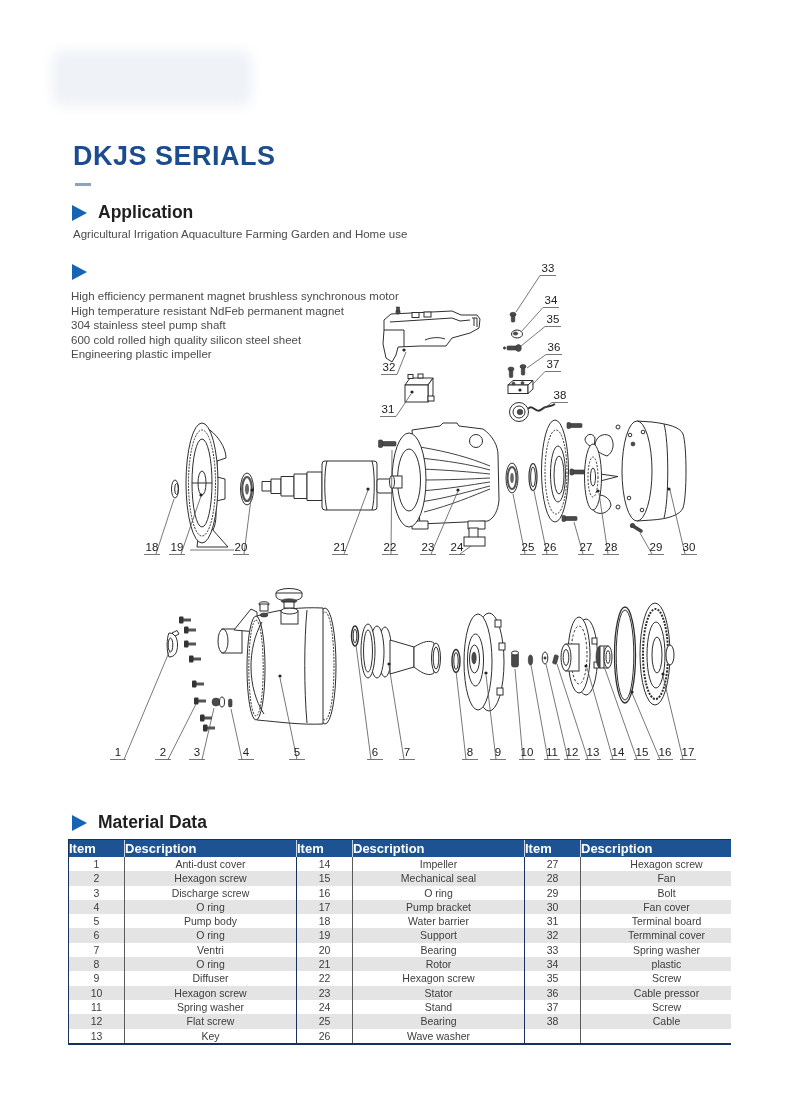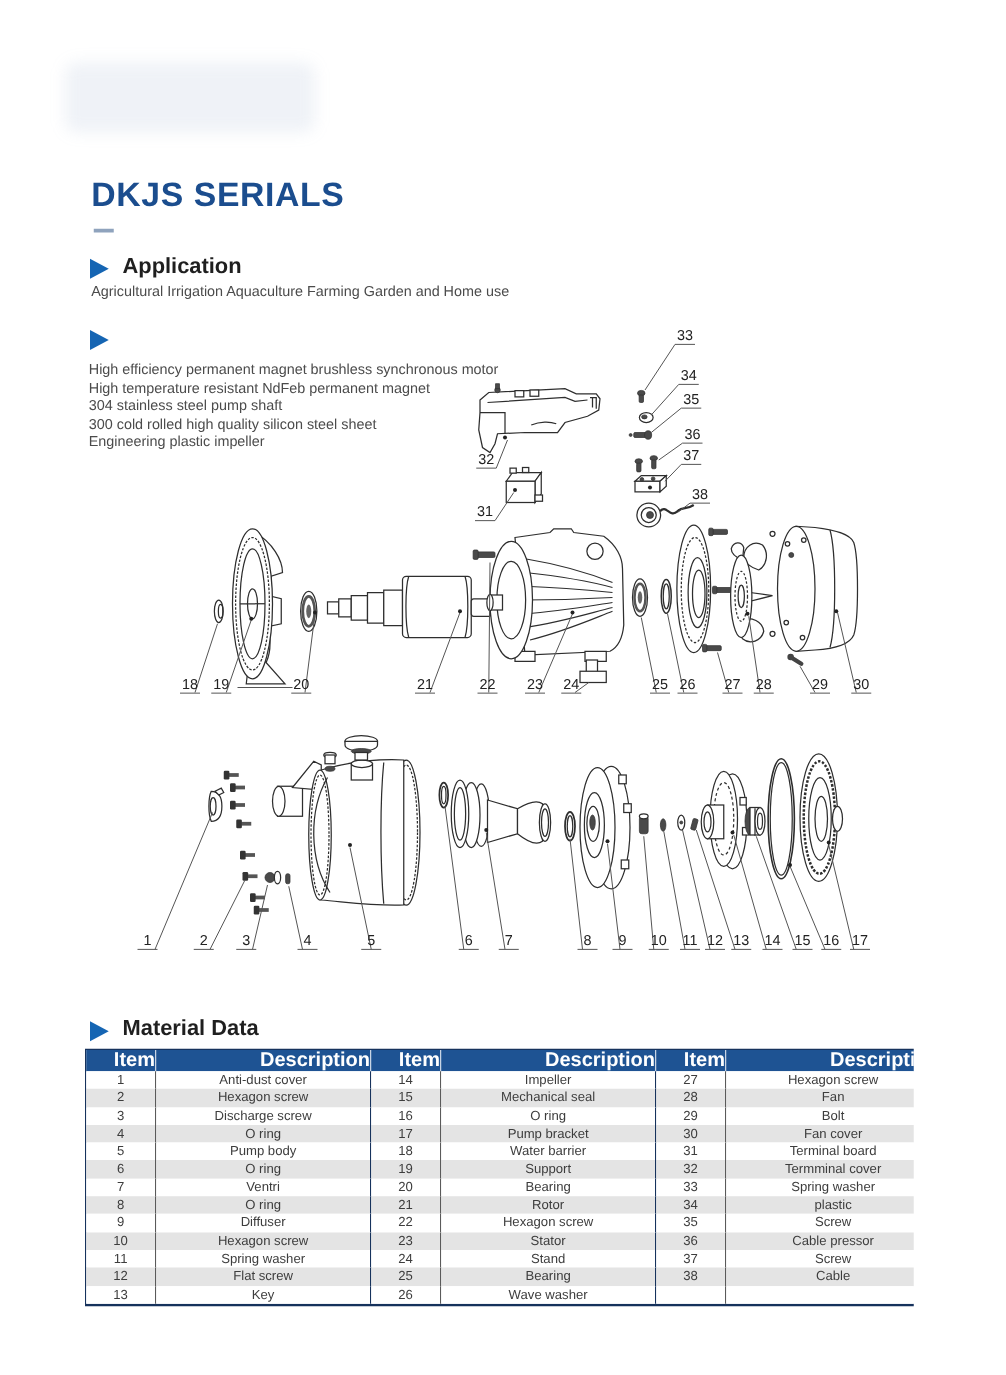--- a/index.html
+++ b/index.html
@@ -1,31 +1,31 @@
 <!DOCTYPE html>
 <html style="--accent: #1b4d8e; --bullet: #1565b3; --thead: #1e5393; --tborder: #16325c;"><head>
 <meta charset="utf-8">
 <style>
   html,body{margin:0;padding:0}
   .page{position:relative;width:731px;height:1100px;background:#fff;font-family:"Liberation Sans",sans-serif;overflow:hidden}
   .logo-blob{position:absolute;left:52px;top:50px;width:200px;height:56px;background:rgba(130,158,196,.13);border-radius:10px;filter:blur(6px)}
   .title{position:absolute;left:73px;top:141px;font-size:27px;font-weight:bold;color:var(--accent);letter-spacing:.5px}
   .title-dash{position:absolute;left:75px;top:183px;width:16px;height:2.5px;background:#8fa3bd}
-  .sec{position:absolute;display:flex;align-items:flex-end;gap:11px}
+  .sec{position:absolute;display:flex;align-items:center;gap:11px}
   .tri{width:0;height:0;border-left:15px solid var(--bullet);border-top:8.5px solid transparent;border-bottom:8.5px solid transparent}
   .sec-t{font-size:17.5px;font-weight:bold;color:#1f1f1f}
   .blines{position:absolute;font-size:11.5px;color:#4b4b4b}
   .blines div{height:14.5px;line-height:14.5px}
   .app-lines{left:73px;top:227px}
   .app-lines div{height:15px;line-height:15px}
   .char-lines{left:71px;top:289px}
   
   .mtable{position:absolute;left:68px;top:839px;width:684px;border:1.5px solid var(--tborder);border-bottom-width:2px}
   .trow{display:grid;grid-template-columns:56px 172px 56px 172px 56px 171px}
-  .th{background:var(--thead);color:#fff;font-weight:bold;font-size:16px;height:17px;line-height:17px;text-align:right;border-right:1px solid #c8d4e4}
+  .th{background:var(--thead);color:#fff;font-weight:bold;font-size:13px;height:17px;line-height:17px;text-align:left;border-right:1px solid #c8d4e4}
   .th:last-child{border-right:none}
   .td{font-size:10.5px;color:#3d3d3d;height:14.3px;line-height:14.3px;text-align:center;border-right:1px solid #5a5a5a;white-space:nowrap;overflow:hidden}
   .td.gsep{border-right:1.2px solid var(--tborder)}
   .td:last-child{border-right:none}
   .trow.odd .td{background:#fff}
   .trow.even .td{background:#e4e4e4}
   
   svg .s{stroke:#2e2e2e;stroke-width:1;fill:#fff}
   svg .sn{stroke:#2e2e2e;stroke-width:1;fill:none}
   svg .dk{fill:#4a4a4a;stroke:#333;stroke-width:.6}
@@ -48,21 +48,21 @@
     <div>Agricultural Irrigation Aquaculture Farming Garden and Home use</div>
   </div>
 
   <div class="sec" style="left:72px;top:264px">
     <span class="tri"></span>
   </div>
   <div class="blines char-lines">
     <div>High efficiency permanent magnet brushless synchronous motor</div>
     <div>High temperature resistant NdFeb permanent magnet</div>
     <div>304 stainless steel pump shaft</div>
-    <div>300 cold rolled high quality silicon steel sheet</div>
+    <div>600 cold rolled high quality silicon steel sheet</div>
     <div>Engineering plastic impeller</div>
   </div>
 
   <svg style="position:absolute;left:95px;top:260px" width="620" height="510" viewBox="95 260 620 510">
 
     <g>
       <ellipse class="s" cx="175" cy="489" rx="3.5" ry="9"></ellipse>
         <ellipse class="sn" cx="176.5" cy="489" rx="1.8" ry="5.5"></ellipse>
     </g>
     <g>

